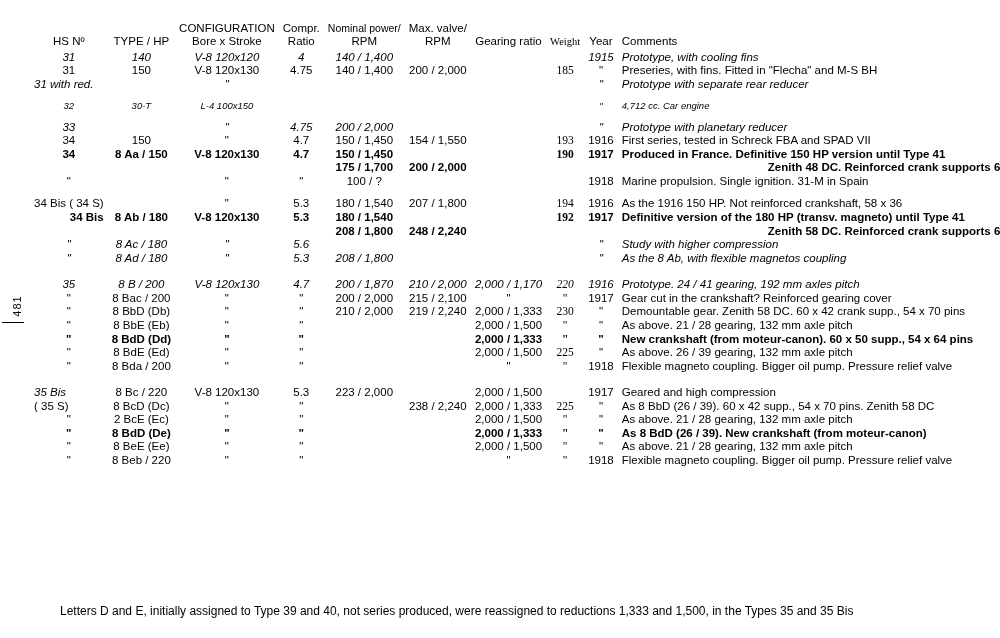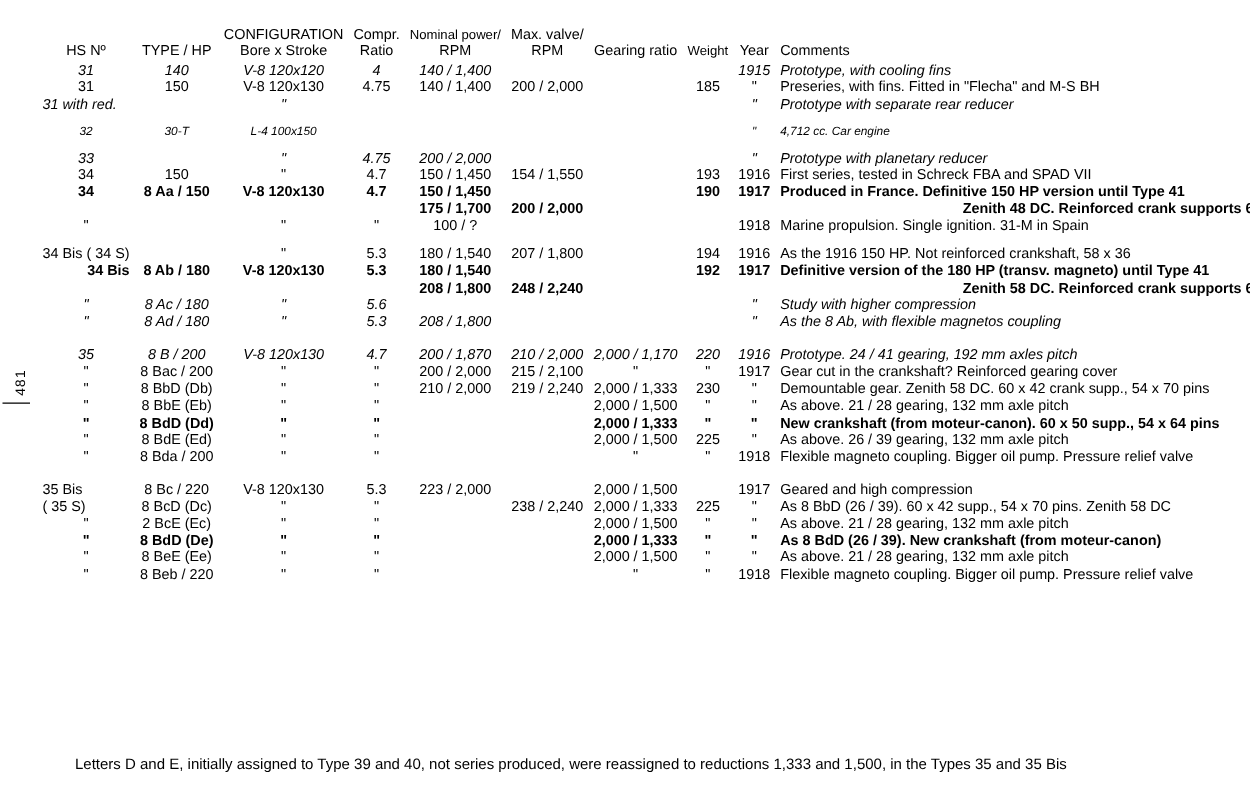--- a/index.html
+++ b/index.html
@@ -59,21 +59,21 @@
     white-space: nowrap;
     vertical-align: top;
   }
   .c-hs      { text-align: center; width: 62px; }
   .c-type    { text-align: center; width: 72px; }
   .c-config  { text-align: center; width: 90px; }
   .c-ratio   { text-align: center; width: 46px; }
   .c-nom     { text-align: center; width: 70px; }
   .c-max     { text-align: center; width: 72px; }
   .c-gear    { text-align: center; width: 78px; }
-  .c-weight  { text-align: center; width: 40px; }
+  .c-weight  { text-align: center; width: 40px; font-family: Liberation Serif, serif; }
   .c-year    { text-align: center; width: 34px; }
   .c-comm    { text-align: left; padding-left: 6px; }
 
   th.c-hs, th.c-type, th.c-config, th.c-ratio, th.c-nom,
   th.c-max, th.c-gear, th.c-weight, th.c-year, th.c-comm {
     font-size: 11.5px;
   }
   th .sub { display: block; }
   th.small { font-size: 10.5px; }
 
@@ -389,21 +389,21 @@
           <td class="c-max"></td>
           <td class="c-gear">"</td>
           <td class="c-weight">"</td>
           <td class="c-year">1918</td>
           <td class="c-comm">Flexible magneto coupling. Bigger oil pump. Pressure relief valve</td>
         </tr>
         <tr class="spacer-lg">
           <td colspan="10"></td>
         </tr>
         <tr>
-          <td class="c-hs" style="text-align: left;">35 Bis</td>
+          <td class="c-hs" style="text-align: left; font-style: italic;">35 Bis</td>
           <td class="c-type">8 Bc / 220</td>
           <td class="c-config">V-8 120x130</td>
           <td class="c-ratio">5.3</td>
           <td class="c-nom">223 / 2,000</td>
           <td class="c-max"></td>
           <td class="c-gear">2,000 / 1,500</td>
           <td class="c-weight"></td>
           <td class="c-year">1917</td>
           <td class="c-comm">Geared and high compression</td>
         </tr>

